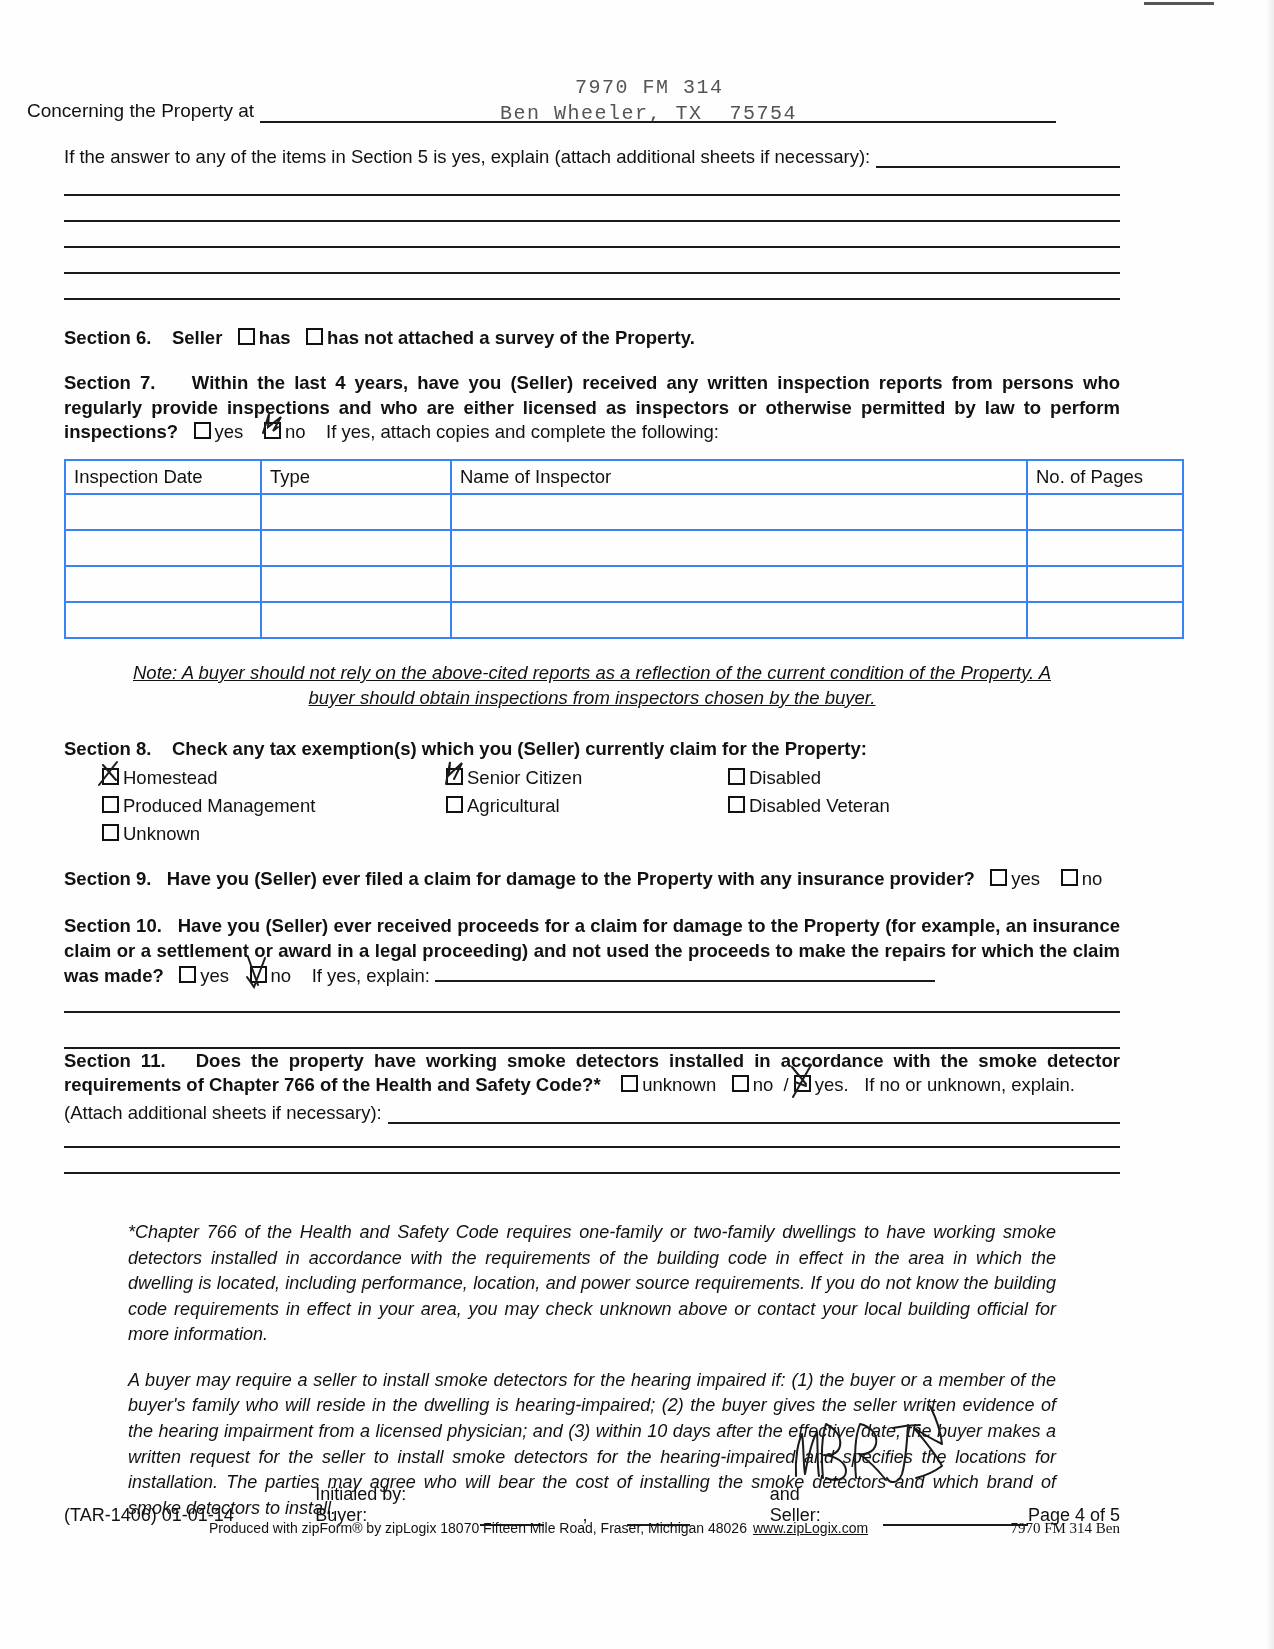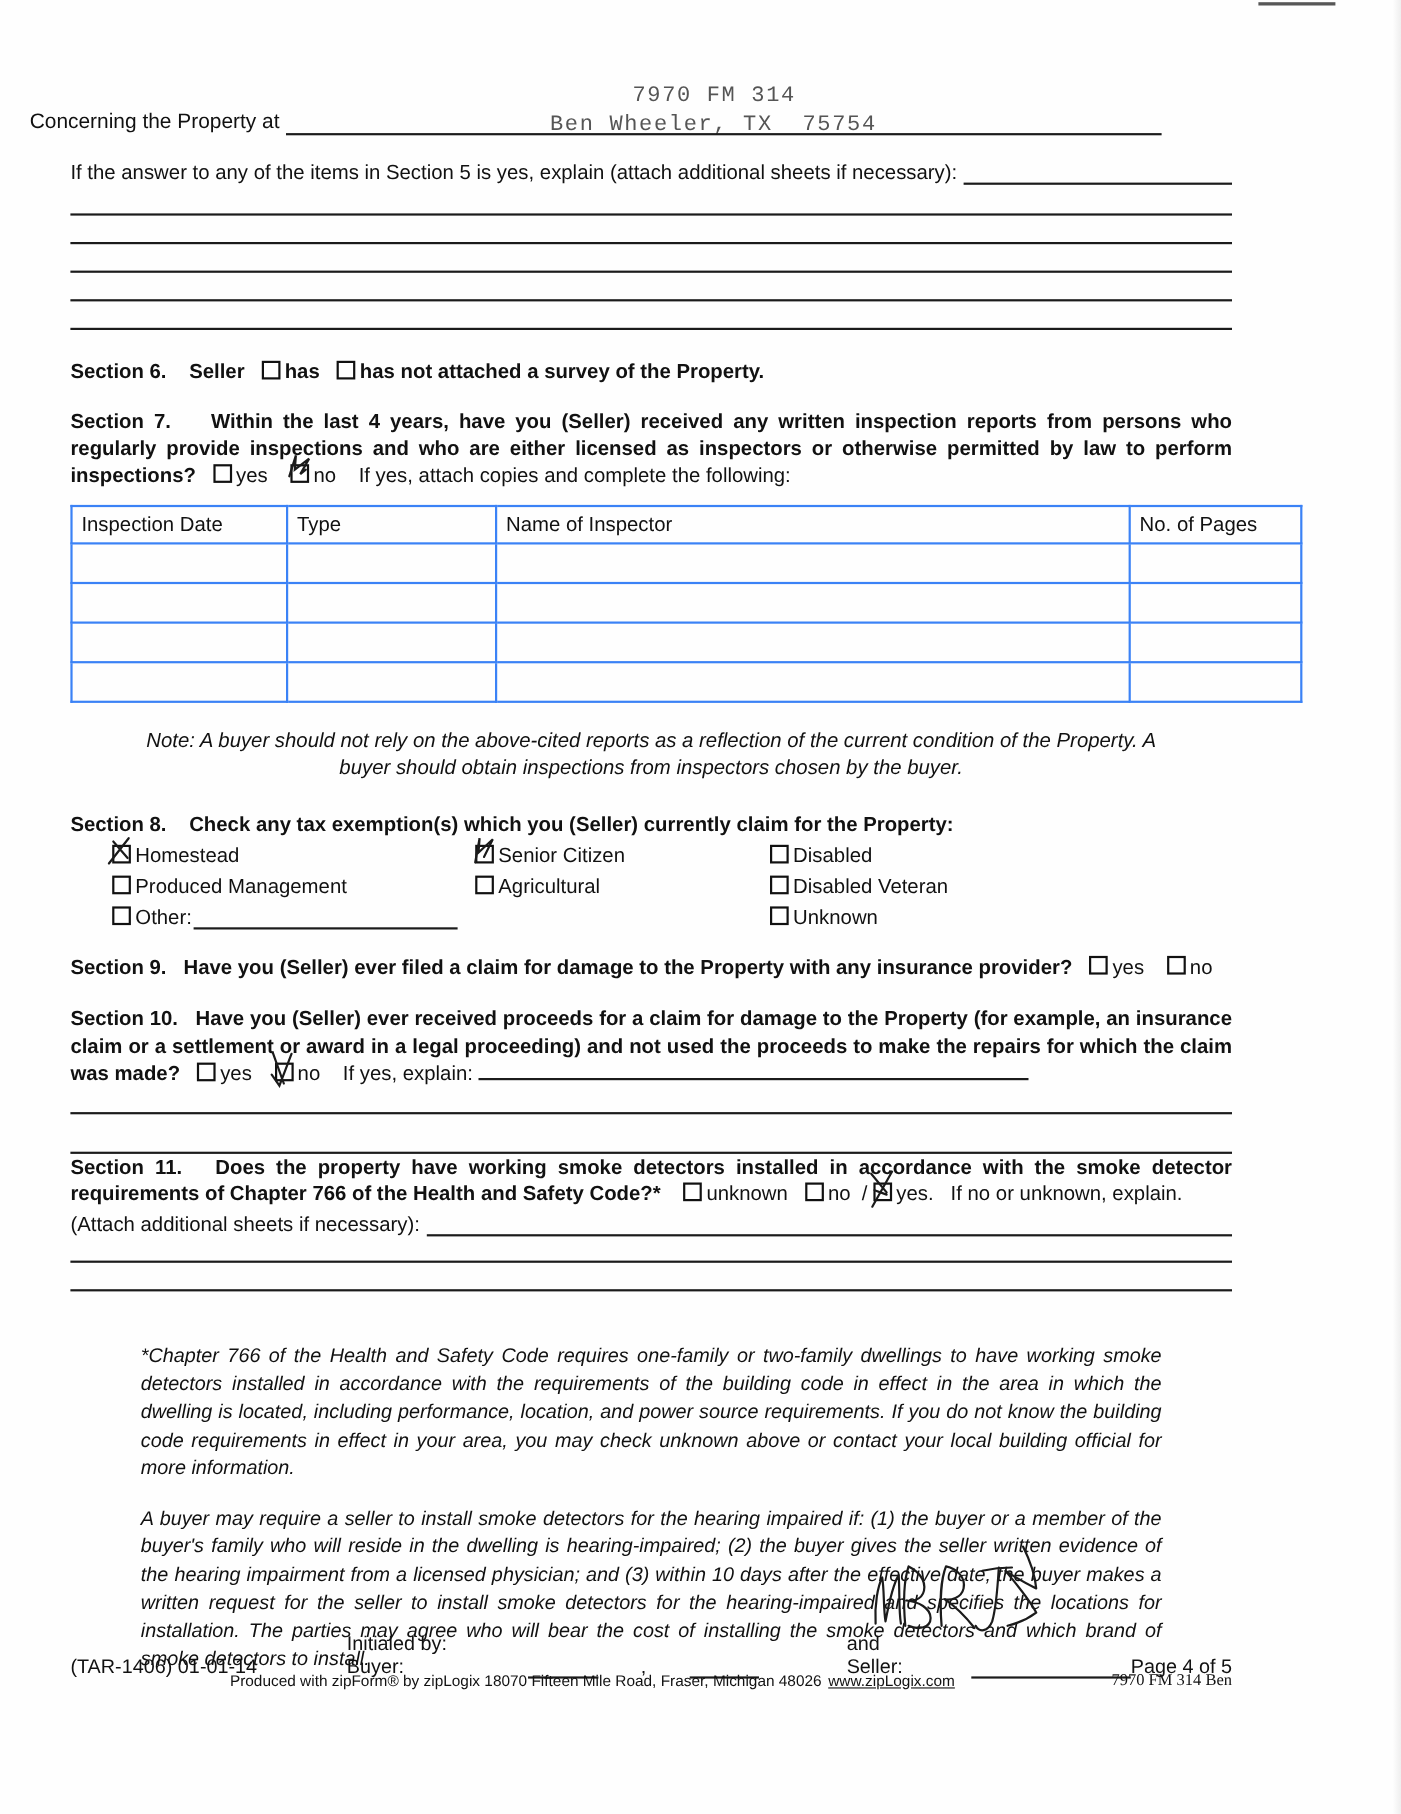--- a/index.html
+++ b/index.html
@@ -138,31 +138,33 @@
   .col-name  { width: 558px; }
   .col-pages { width: 138px; }
 
   
   .note {
     font-style: italic;
     font-size: 18.5px;
     text-align: center;
     line-height: 1.34;
     margin: 22px 58px 0 58px;
+    text-decoration: underline;
   }
 
   
   .exempt-grid {
     margin-top: 6px;
     margin-left: 38px;
   }
   .exempt-row {
     display: flex;
     align-items: center;
     margin-bottom: 6px;
+    gap: 14px;
   }
   .exempt-c1 { width: 330px; }
   .exempt-c2 { width: 268px; }
   .exempt-c3 { flex: 1; }
   .other-rule {
     display: inline-block;
     border-bottom: 2px solid #1b1b1b;
     width: 240px;
     height: 15px;
     vertical-align: bottom;
@@ -368,24 +370,20 @@
         </div>
         <div class="exempt-c2">
           <span class="cbwrap"><span class="cb"></span><span class="opt-label">Agricultural</span></span>
         </div>
         <div class="exempt-c3">
           <span class="cbwrap"><span class="cb"></span><span class="opt-label">Disabled Veteran</span></span>
         </div>
       </div>
 
       <div class="exempt-row">
-        <div class="exempt-c1" style="display:flex;align-items:flex-end;width:598px">
-          <span class="cbwrap"><span class="cb"></span><span class="opt-label">Other:</span></span>
-          <span class="other-rule"></span>
-        </div>
         <div class="exempt-c3">
           <span class="cbwrap"><span class="cb"></span><span class="opt-label">Unknown</span></span>
         </div>
       </div>
     </div>
 
     <div class="para bold" style="margin-top:22px; text-align:justify;">
       <span>Section 9.</span>
       &nbsp;
       <span>Have you (Seller) ever filed a claim for damage to the Property with any insurance provider?</span>

